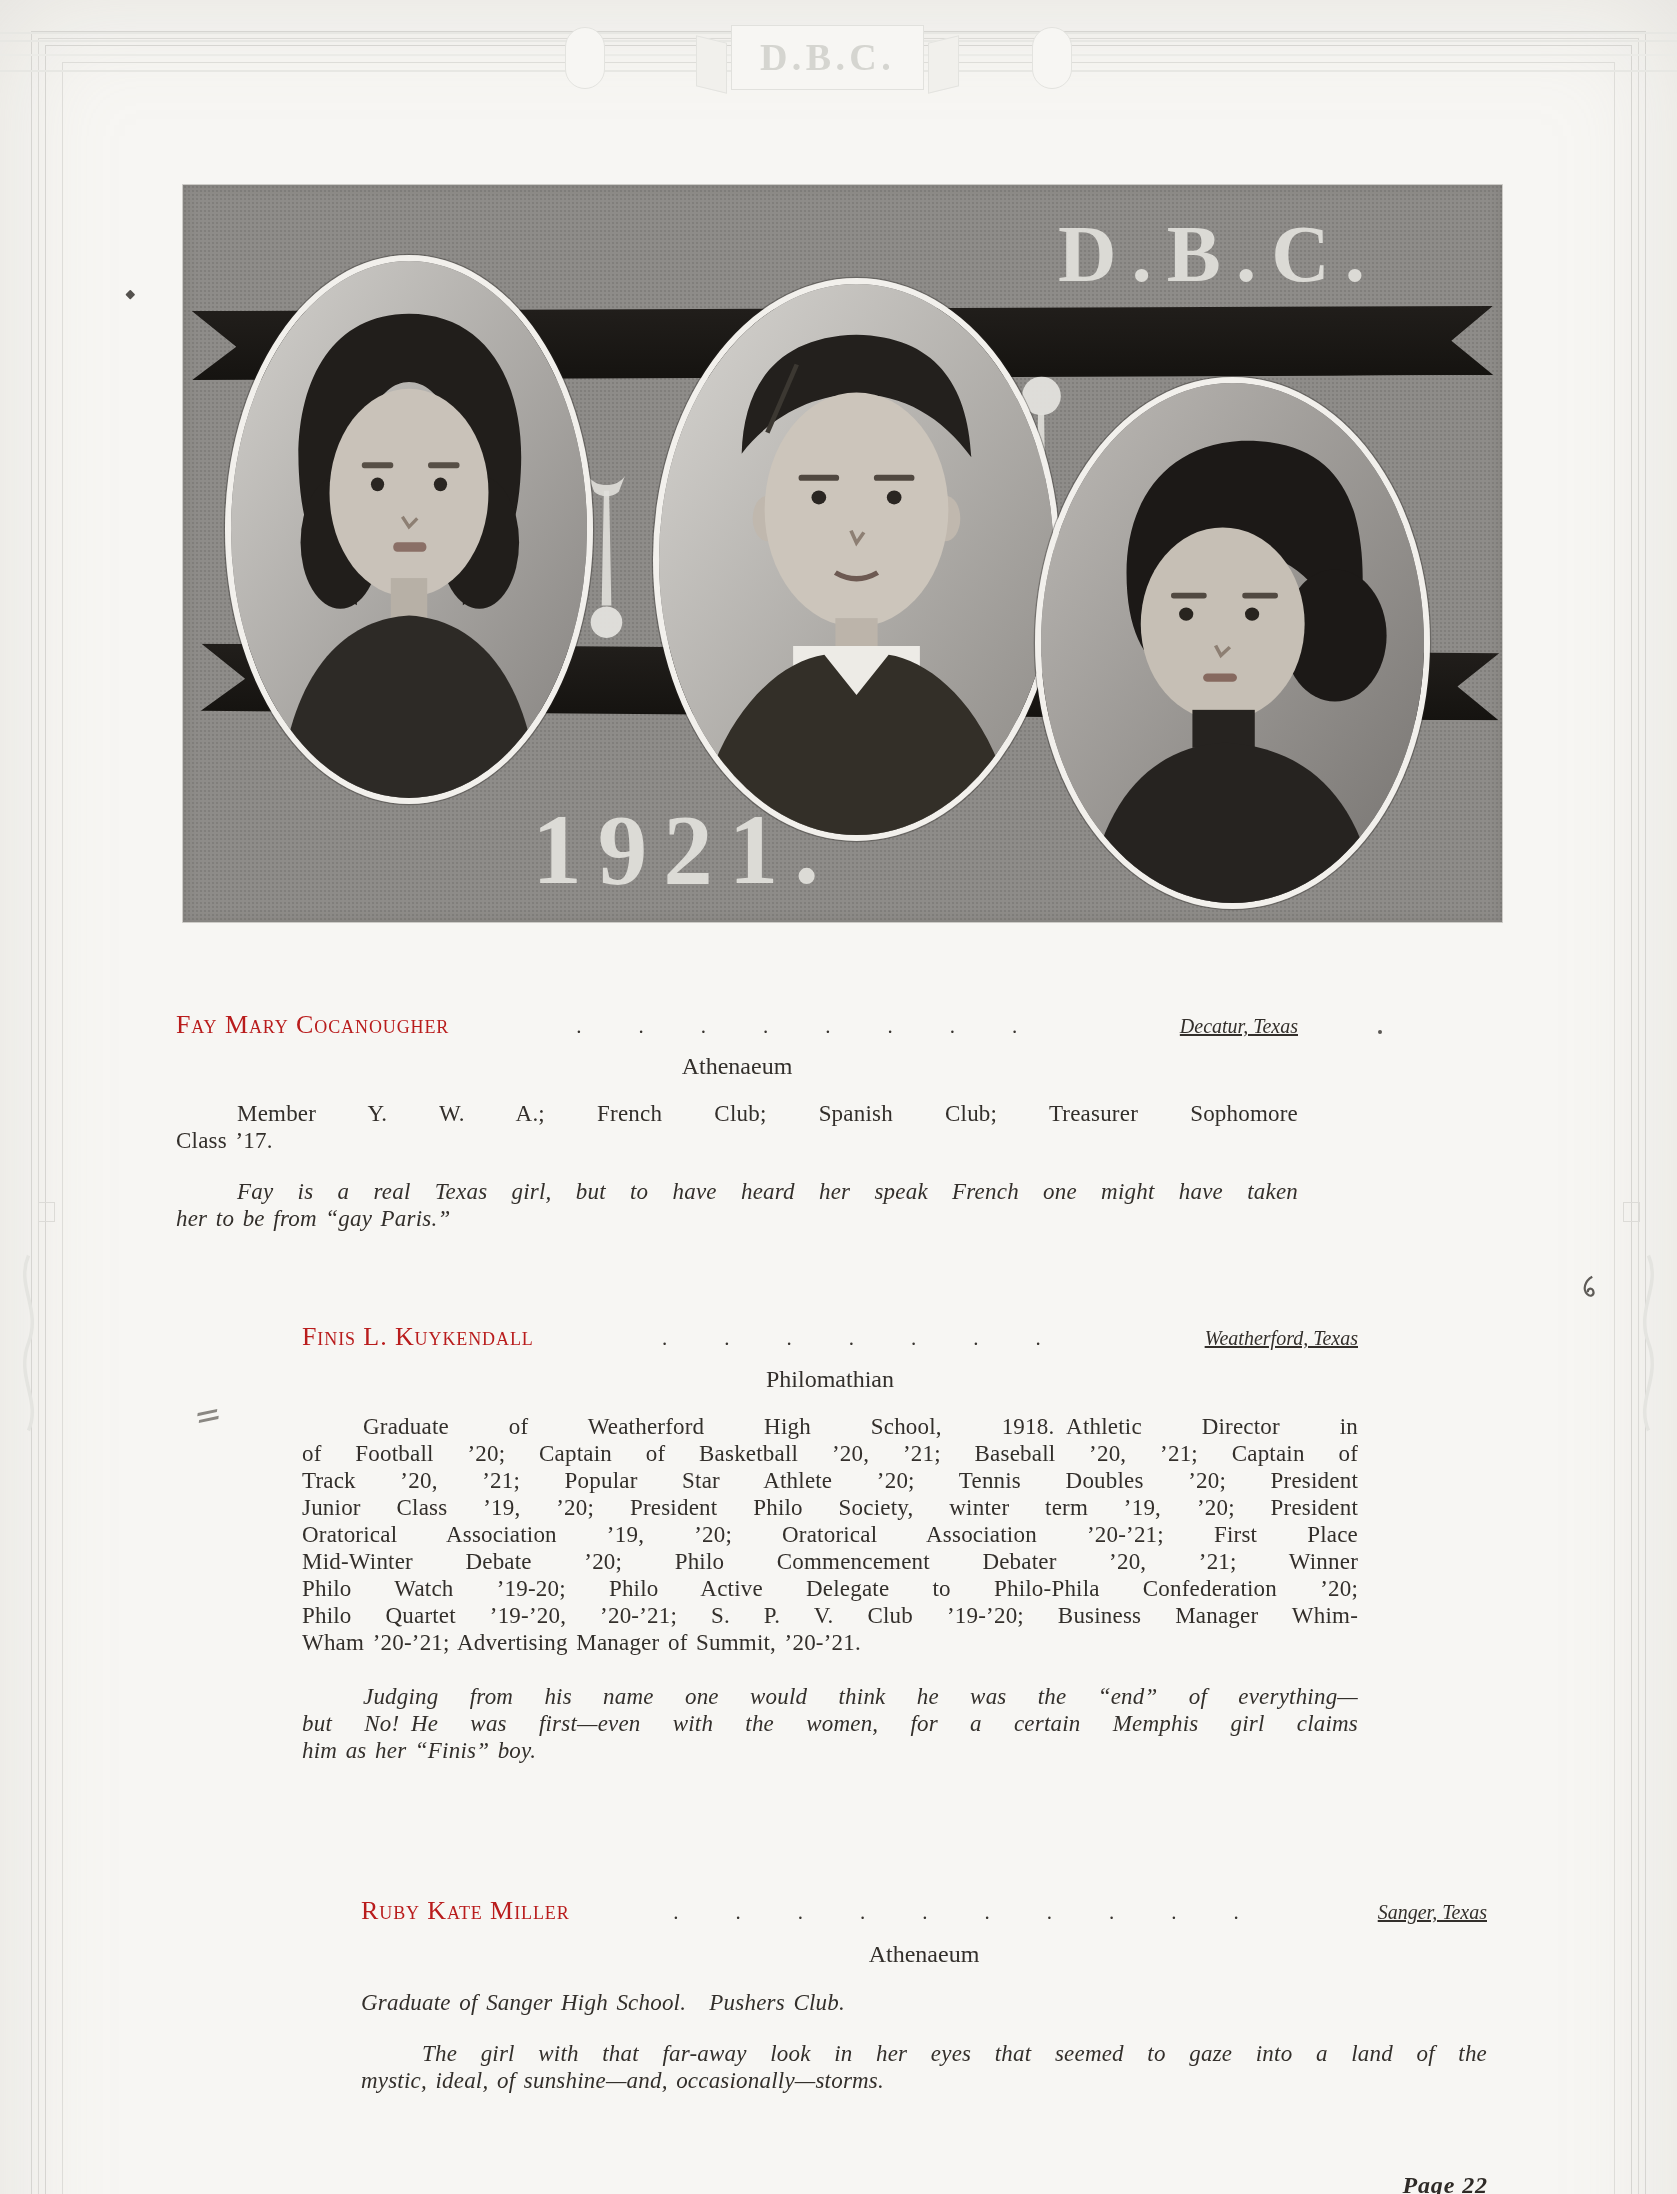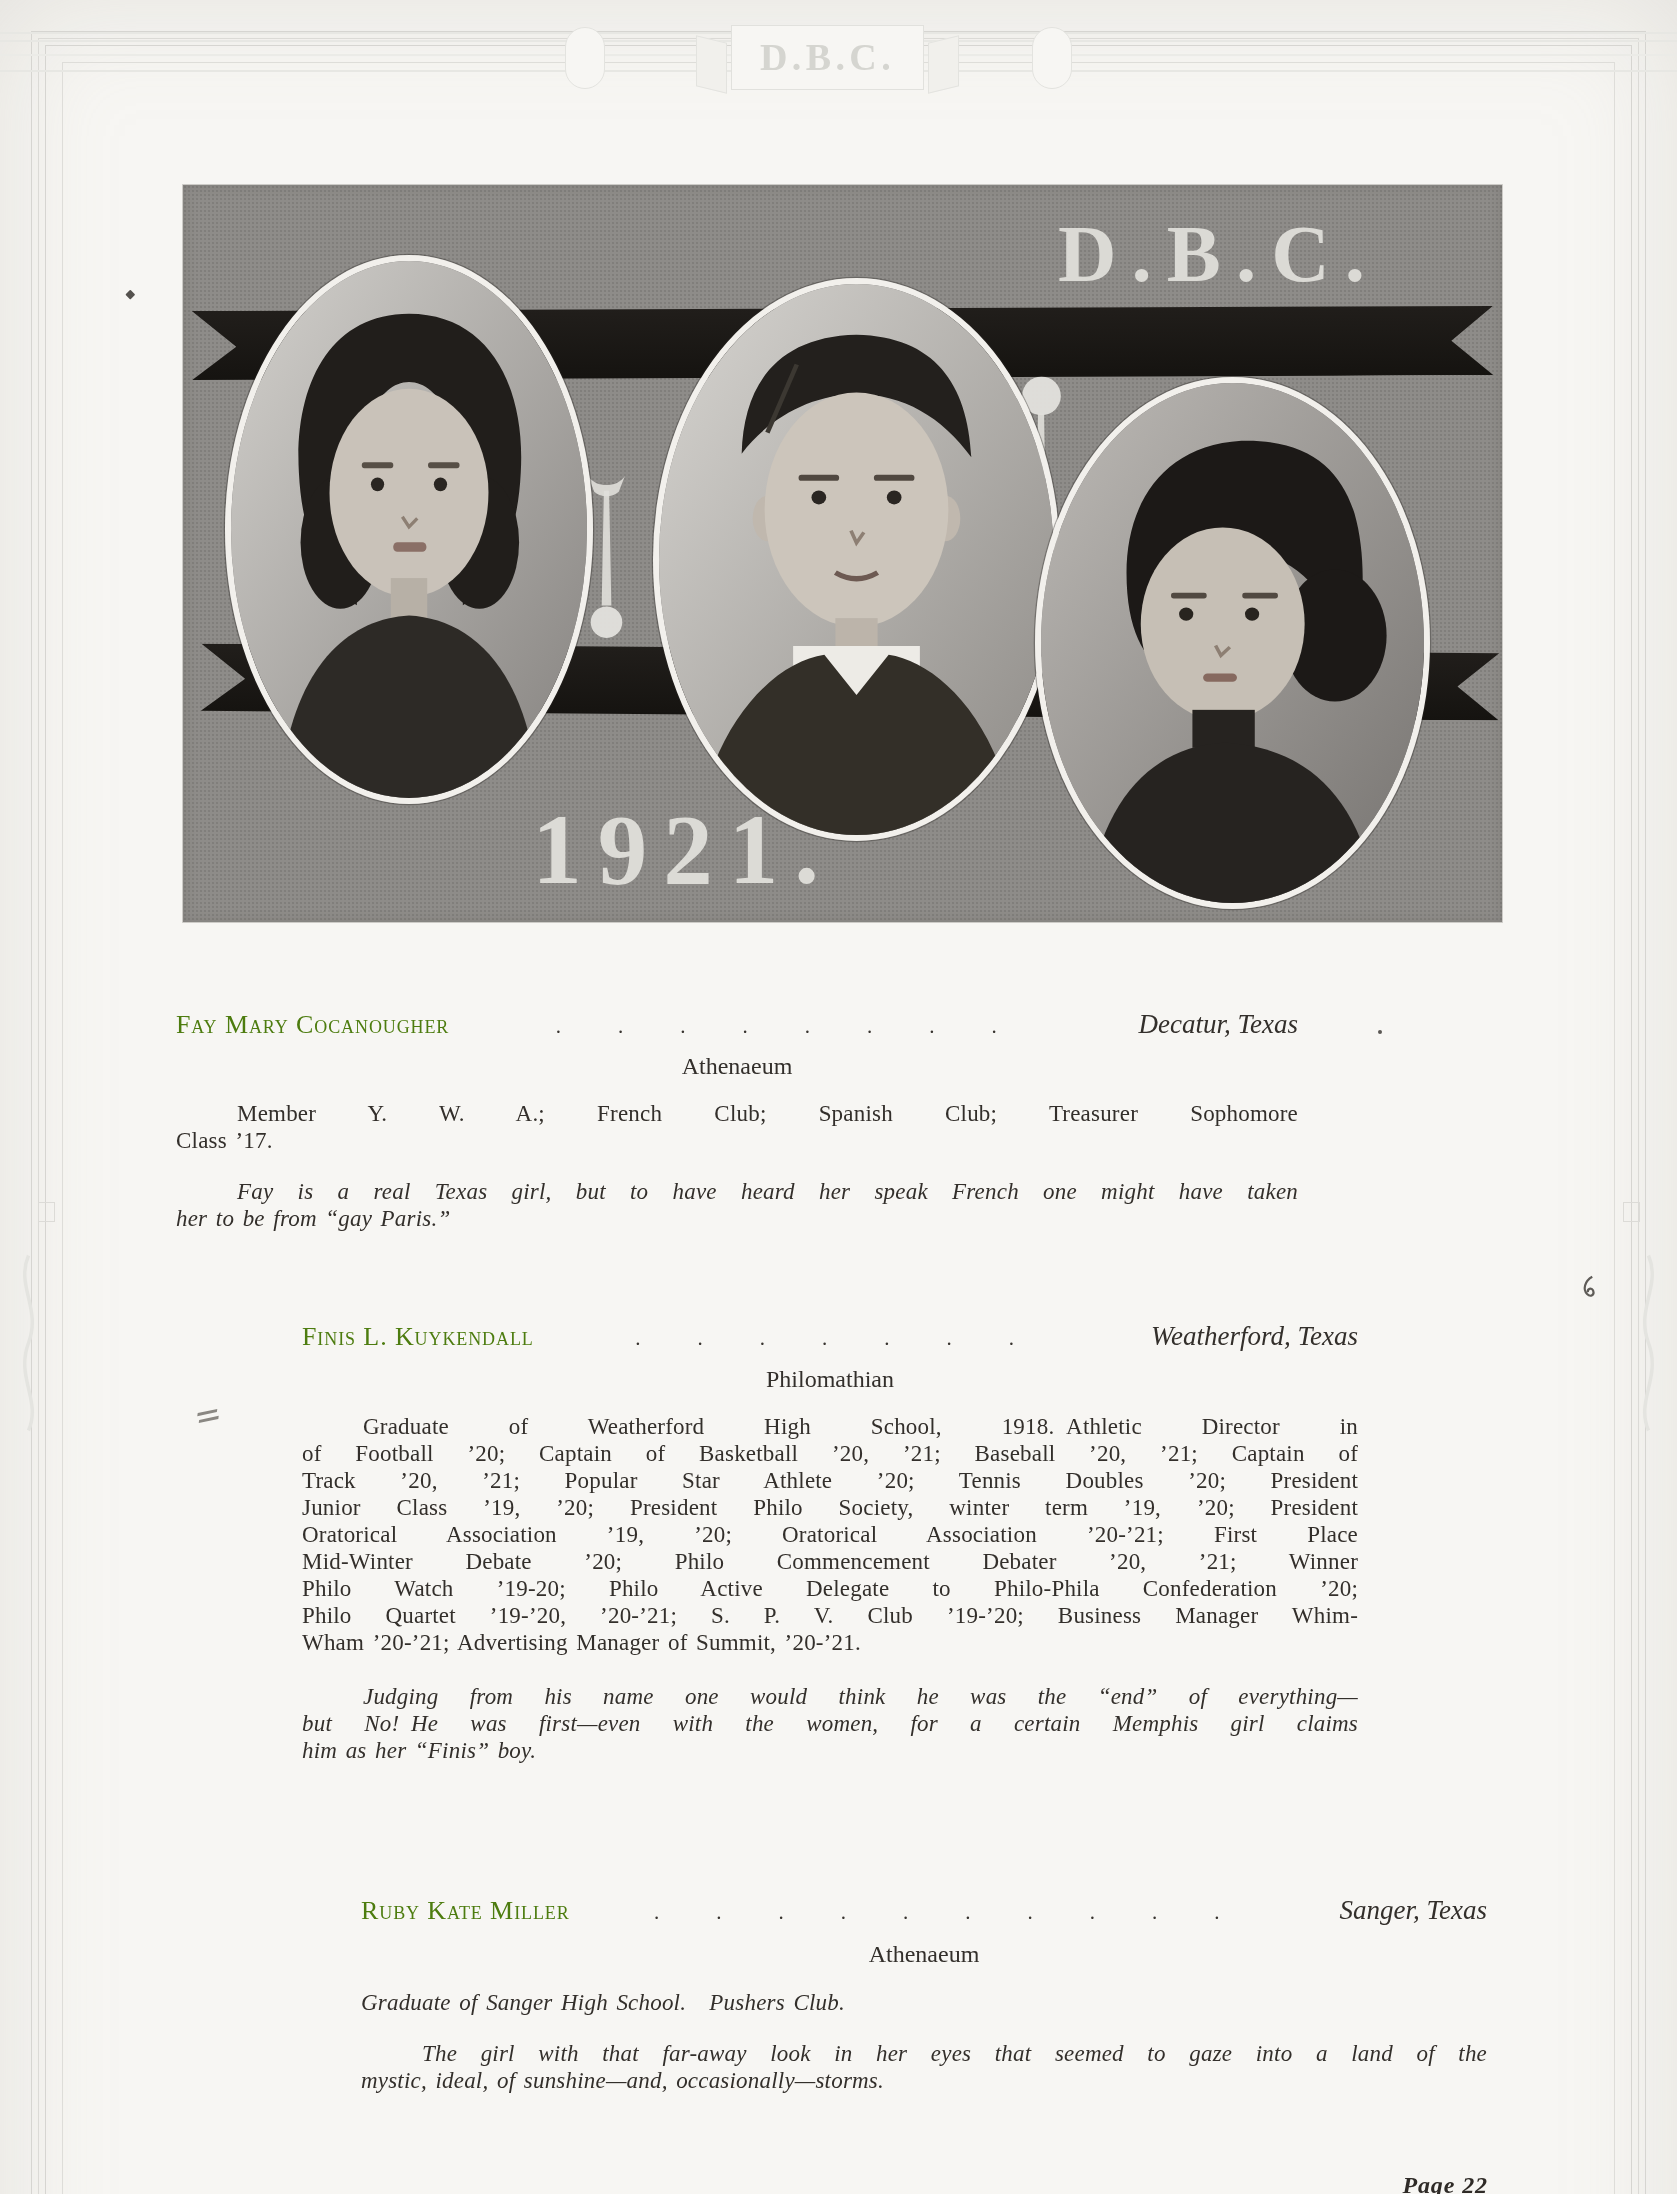--- a/index.html
+++ b/index.html
@@ -52,24 +52,24 @@
   .oval-1{left:42px;top:70px;width:368px;height:549px;}
   .oval-2{left:470px;top:93px;width:407px;height:563px;}
   .oval-3{left:852px;top:192px;width:395px;height:532px;}
 
   
   .entry{position:absolute;}
   .e0{left:176px;top:1009px;width:1122px;}
   .e1{left:302px;top:1321px;width:1056px;}
   .e2{left:361px;top:1895px;width:1126px;}
   .name-row{display:flex;align-items:baseline;line-height:31px;}
-  .sname{font-variant:small-caps;font-size:26px;letter-spacing:0.9px;white-space:nowrap;color:#4d7c0f;}
+  .sname{font-variant:small-caps;font-size:26px;letter-spacing:0.9px;white-space:nowrap;color:#b91c1c;}
   .dots{flex:1 1 auto;text-align:center;font-size:21px;letter-spacing:57px;text-indent:26px;
         overflow:hidden;white-space:nowrap;color:#38342f;}
-  .city{font-style:italic;font-size:27px;white-space:nowrap;padding-left:4.4px;}
+  .city{font-style:italic;font-size:20px;white-space:nowrap;padding-left:4.4px;text-decoration:underline;}
   .society{text-align:center;font-size:24px;line-height:31px;margin-top:9.7px;}
   .e0 .society{margin-top:8.8px;}.e2 .society{margin-top:10.5px;}
   .plines{font-size:23px;line-height:27px;word-spacing:2.6px;letter-spacing:0.2px;}
   .plines > div{text-align:justify;text-align-last:justify;text-justify:inter-word;}
   .plines > div:last-child{text-align-last:left;}
   .plines.indent > div:first-child{text-indent:61px;}
   .activities{margin-top:18px;}
   .e1 .activities{margin-top:18.4px;}.e2 .activities{margin-top:19.3px;font-style:italic;}
   .quote{font-style:italic;margin-top:24px;}
   .e1 .quote{margin-top:27px;}.e2 .quote{}

